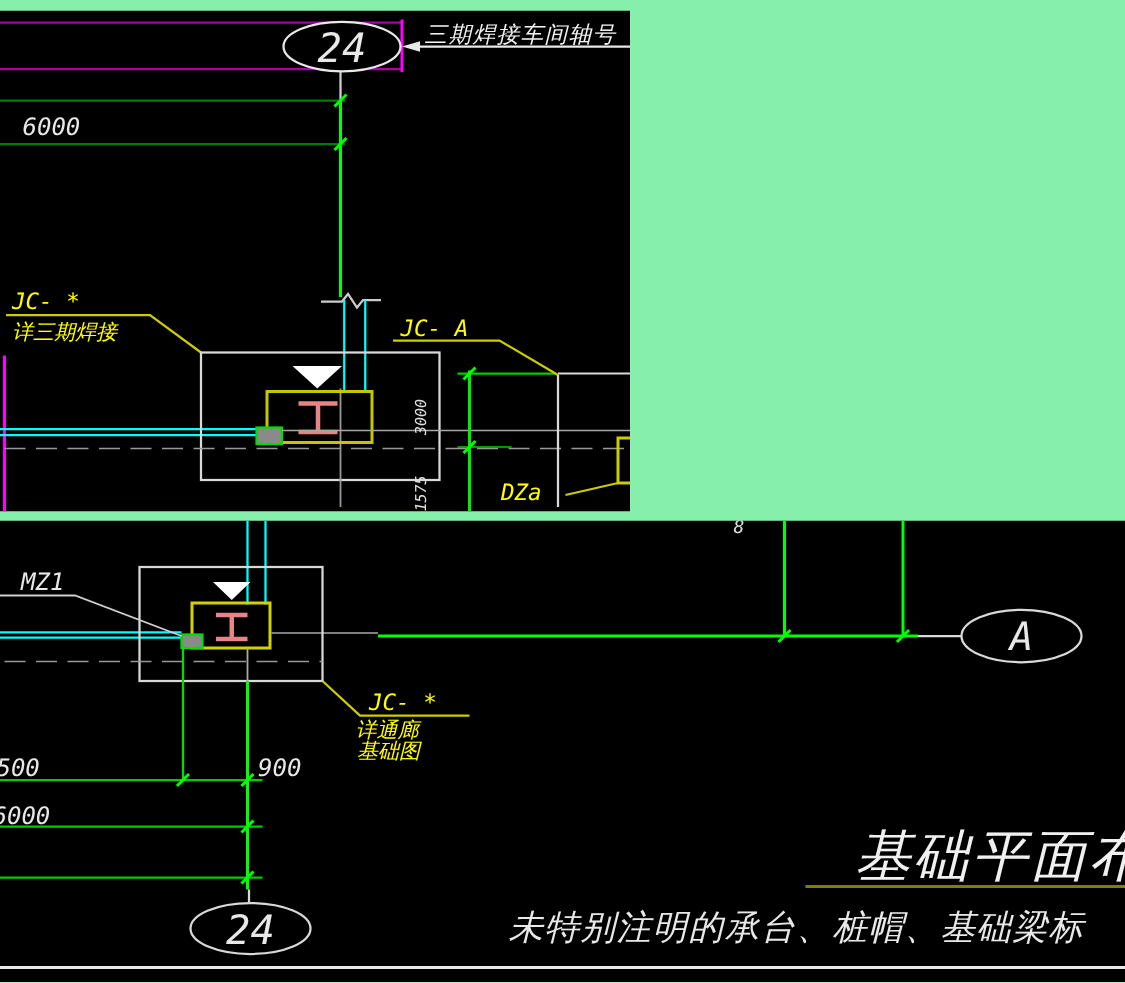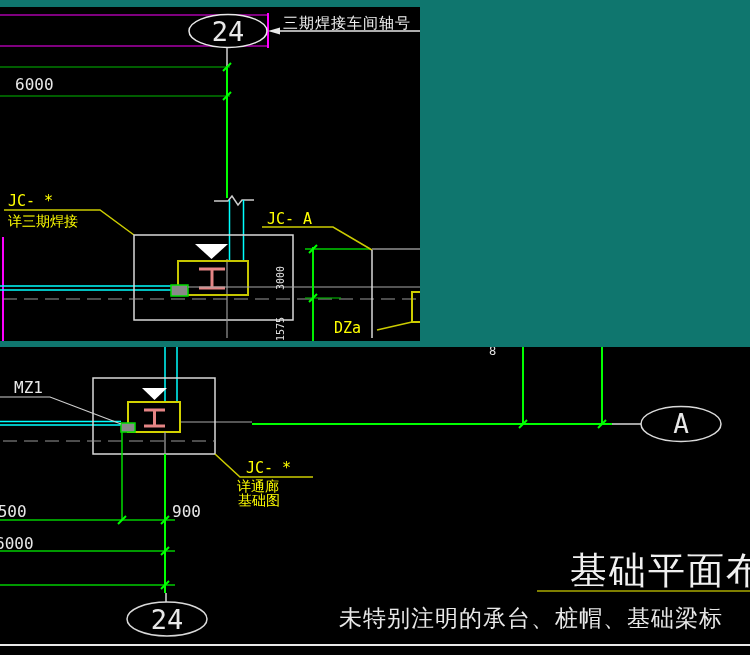--- a/index.html
+++ b/index.html
@@ -1,17 +1,17 @@
 <!DOCTYPE html>
 <html><head>
 <meta charset="utf-8">
 <style>
   html,body{margin:0;padding:0;background:#ffffff;}
-  .page{position:relative;width:750px;height:655px;background:#0f766e;overflow:hidden;
-        font-family:"Liberation Sans",sans-serif;}
+  .page{position:relative;width:750px;height:655px;background:#86efac;overflow:hidden;
+        font-family:"Liberation Sans",sans-serif;font-style:italic;}
   svg{position:absolute;display:block;}
   #top-viewport{left:0;top:7px;}
   #bottom-viewport{left:0;top:347px;}
   text{font-family:"DejaVu Sans Mono",monospace;}
   .cjk{font-family:"Liberation Sans",sans-serif;}
   .title{font-family:"Liberation Serif",serif;letter-spacing:2px;}
   .note{font-family:"Liberation Serif",serif;letter-spacing:1px;}
 </style>
 </head>
 <body>

